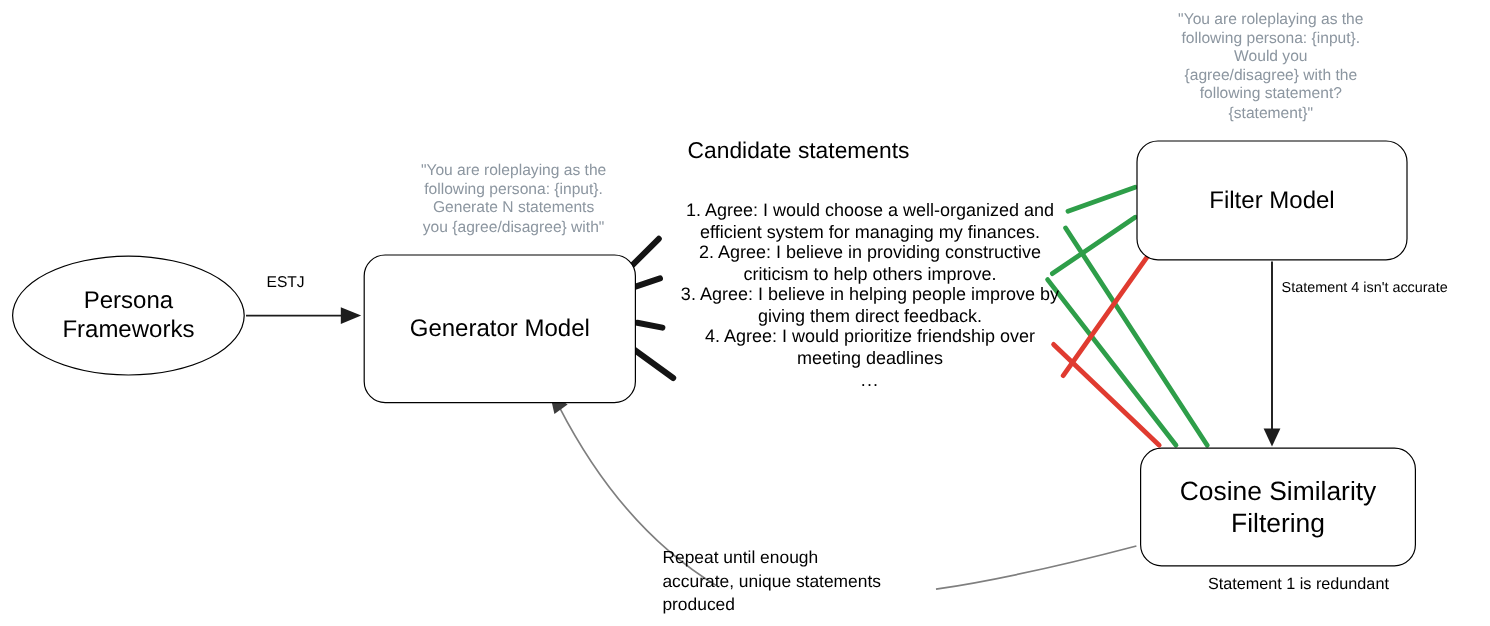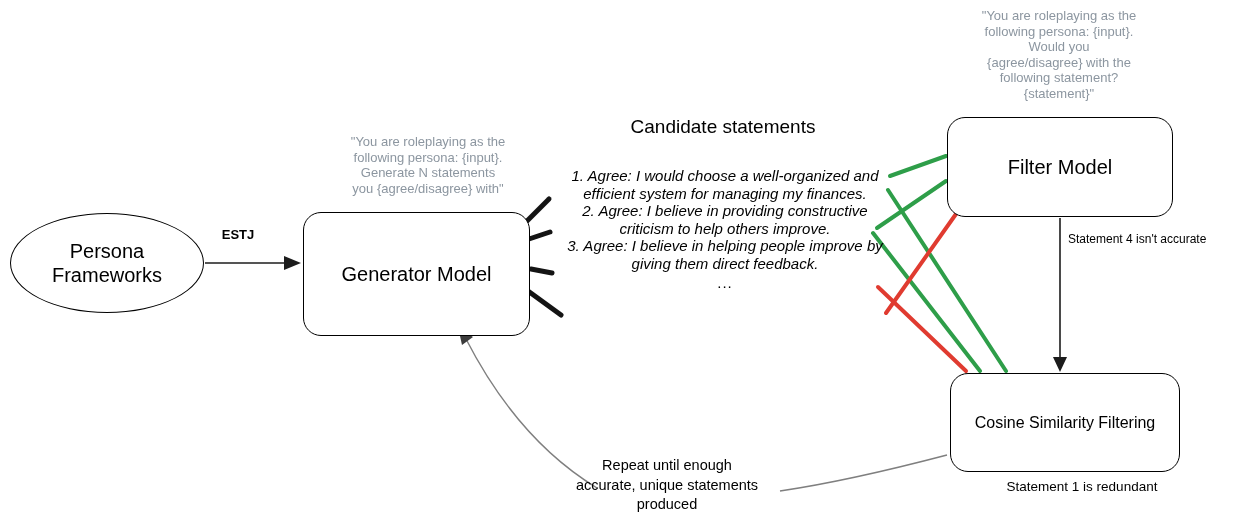--- a/index.html
+++ b/index.html
@@ -28,47 +28,47 @@
     border:1.5px solid #000;background:#fff;text-align:center;box-sizing:border-box;
   }
   .node .lbl{white-space:pre-line;}
   .ellipse{
     left:10px;top:213px;width:194px;height:100px;border-radius:50%;
     font-size:20px;line-height:24px;
   }
   .rect{border-radius:18px;font-size:20px;}
   .generator{left:303px;top:212px;width:227px;height:124px;}
   .filter{left:947px;top:117px;width:226px;height:100px;justify-content:center;}
-  .cosine{left:950px;top:373px;width:230px;height:99px;font-size:16px;}
+  .cosine{left:950px;top:373px;width:230px;height:99px;font-size:22px;}
 
   .prompt{
     position:absolute;color:var(--prompt-gray);font-size:13px;line-height:15.5px;
     text-align:center;white-space:pre-line;
   }
   .generator-prompt{left:328px;top:134px;width:200px;}
   .filter-prompt{left:948px;top:8px;width:222px;}
 
   .cand-title{
-    position:absolute;left:573px;top:116px;width:300px;text-align:center;
+    position:absolute;left:573px;top:116px;width:300px;text-align:left;
     font-size:19px;
   }
   .statements{
     position:absolute;left:556px;top:167px;width:338px;text-align:center;
     font-size:15px;
   }
-  .stmt{white-space:pre-line;line-height:17.5px;font-style:italic;}
+  .stmt{white-space:pre-line;line-height:17.5px;}
   .stmt:not(:first-child){margin-top:0;}
   .stmt-ellipsis{margin-top:2px;line-height:17.5px;letter-spacing:1px;}
 
   .edge-label{position:absolute;font-size:13px;white-space:nowrap;}
-  .estj-label{left:210px;top:227px;width:56px;text-align:center;font-weight:bold;}
+  .estj-label{left:210px;top:227px;width:56px;text-align:center;}
   .s4-label{left:1068px;top:232px;font-size:12px;}
   .s3-note{position:absolute;left:1001px;top:479px;width:162px;text-align:center;font-size:13.5px;}
   .feedback{
-    position:absolute;left:552px;top:456px;width:230px;text-align:center;
+    position:absolute;left:552px;top:456px;width:230px;text-align:left;
     font-size:14.5px;line-height:19.5px;white-space:pre-line;
   }
 </style>
 </head>
 <body>
 
 <div class="canvas">
 
   <svg class="wires" viewBox="0 0 1242 522">
 
@@ -112,20 +112,22 @@
   </div>
 
   <div class="cand-title">Candidate statements</div>
   <div class="statements">
     <div class="stmt">1. Agree: I would choose a well-organized and
 efficient system for managing my finances.</div>
     <div class="stmt">2. Agree: I believe in providing constructive
 criticism to help others improve.</div>
     <div class="stmt">3. Agree: I believe in helping people improve by
 giving them direct feedback.</div>
+    <div class="stmt">4. Agree: I would prioritize friendship over
+meeting deadlines</div>
     <div class="stmt-ellipsis">...</div>
   </div>
 
   <div class="prompt filter-prompt">"You are roleplaying as the
 following persona: {input}.
 Would you
 {agree/disagree} with the
 following statement?
 {statement}"</div>
   <div class="node rect filter">

